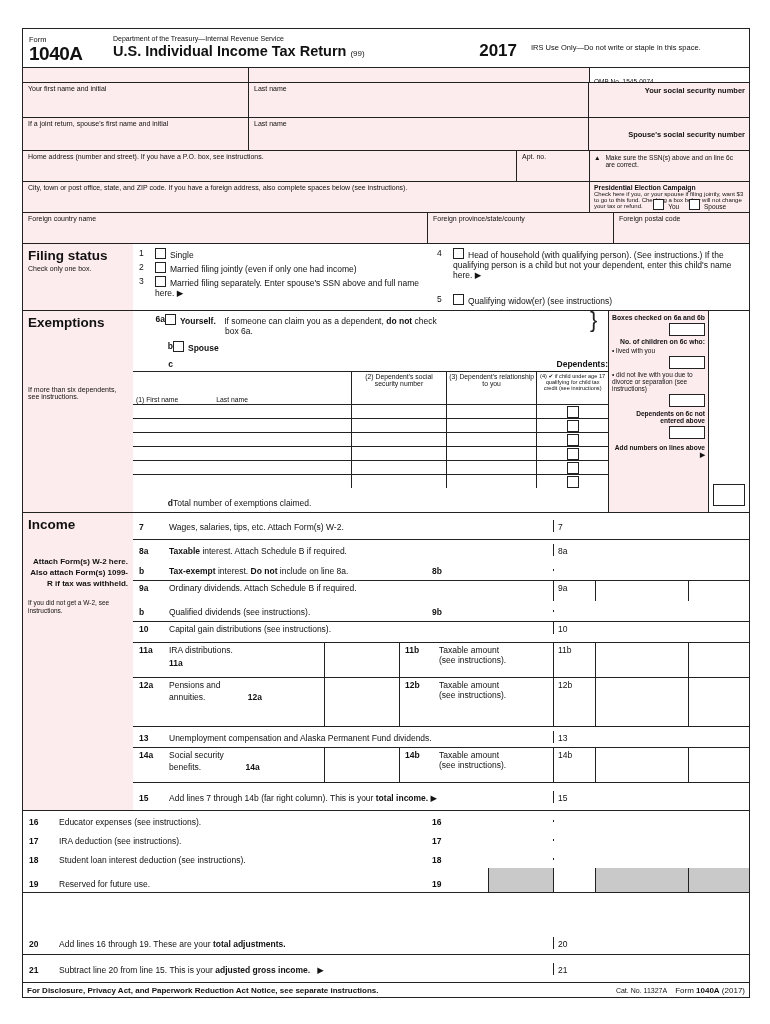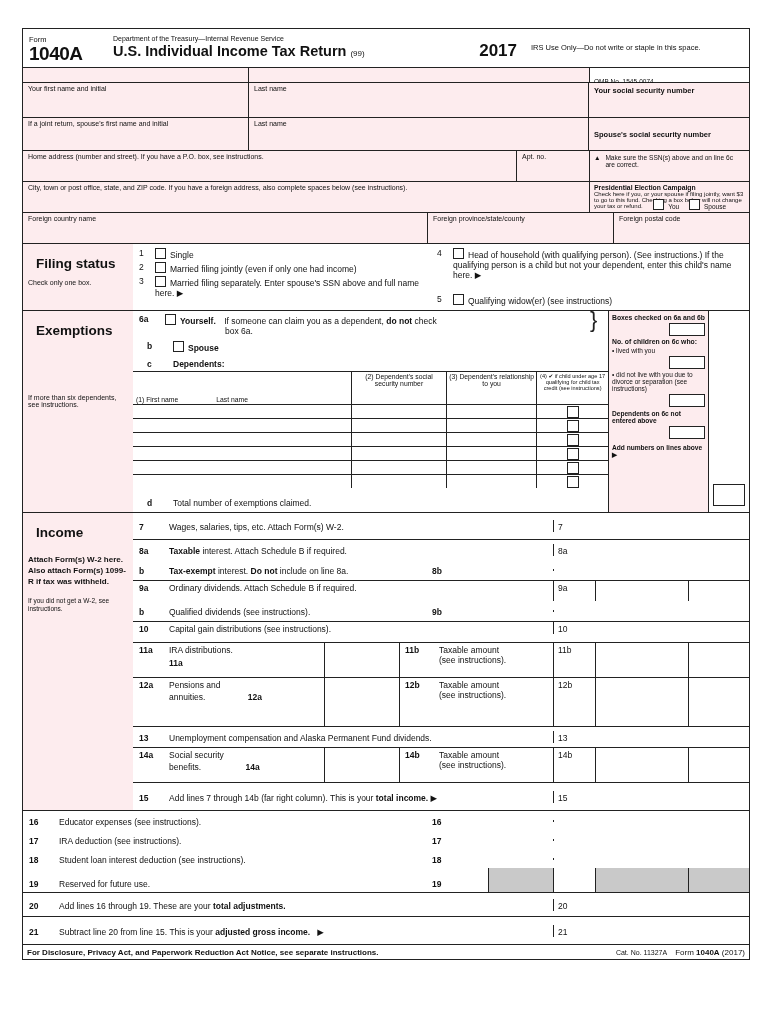--- a/index.html
+++ b/index.html
@@ -1,19 +1,19 @@
 <!DOCTYPE html>
 <html><head>
 <meta charset="utf-8">
 <style>
   html,body{margin:0;padding:0;background:#ffffff;}
   body{width:770px;height:1024px;font-family:"Liberation Sans",sans-serif;color:#111;}
   .page{position:relative;width:770px;height:1024px;box-sizing:border-box;padding:28px 22px 10px 22px;}
   .form{position:relative;width:726px;margin:0 auto;border:1px solid #222;}
-  .b{font-weight:bold;}
+  .b{font-weight:bold;text-align:right;}
   .xs{font-size:6.5px;}
   .pink{background:#fdecee;}
   .white{background:#ffffff;}
   .bb{border-bottom:1px solid #222;}
   .chk{display:inline-block;width:9px;height:9px;border:1px solid #222;background:#fff;vertical-align:-1px;margin:0 4px 0 0;}
   .chk.sq{width:10px;height:10px;}
   
   .hdr{display:flex;align-items:flex-start;}
   .hdr-left{width:88px;padding:6px 4px 2px 6px;box-sizing:border-box;}
   .hdr-left .f{font-size:7.5px;}
@@ -40,21 +40,21 @@
   .pec{width:160px;border-left:1px solid #222;background:#fdecee;padding:2px 4px;box-sizing:border-box;font-size:6px;}
   .pec b{font-size:6.8px;}
   .city-row{display:flex;border-bottom:1px solid #222;}
   .foreign-row{display:flex;border-bottom:1px solid #222;}
   .f1{flex:1;}
   .f2{width:185px;border-left:1px solid #222;}
   .f3{width:135px;border-left:1px solid #222;}
   
   .sec{display:flex;border-bottom:1px solid #222;}
   .secL{width:110px;box-sizing:border-box;padding:4px 5px 4px 5px;background:#fdecee;}
-  .secL h3{margin:8px;font-size:13.5px;font-weight:bold;}
+  .secL h3{margin:0;font-size:13.5px;font-weight:bold;}
   .secL p{margin:2px 0 0 0;font-size:7px;}
   .secR{flex:1;box-sizing:border-box;}
   
   .fs-line{display:flex;align-items:flex-start;font-size:8.5px;padding:1px 0;}
   .fs-num{width:16px;text-align:left;padding-left:4px;font-weight:normal;}
   .fs-txt{flex:1;}
   
   .ex-right{width:100px;border-left:1px solid #222;background:#fdecee;box-sizing:border-box;padding:3px 3px;font-size:6.5px;}
   .ex-right .blk{margin-bottom:2px;}
   .numbox{border:1px solid #222;background:#fff;height:11px;width:34px;margin-left:auto;}
@@ -299,21 +299,21 @@
           <div style="width:40px;border-left:1px solid #222;background:#fff;position:relative;">
             <div style="position:absolute;bottom:6px;left:4px;width:30px;height:20px;border:1px solid #222;"></div>
           </div>
         </div>
       </div>
     </div>
 
     <div class="sec">
       <div class="secL">
         <h3>Income</h3>
-        <p class="b" style="margin-top:14px;font-size:8px;line-height:11px;">Attach Form(s) W-2 here. Also attach Form(s) 1099-R if tax was withheld.</p>
+        <p class="b" style="margin-top:24px;font-size:8px;line-height:11px;">Attach Form(s) W-2 here. Also attach Form(s) 1099-R if tax was withheld.</p>
         <p style="margin-top:10px;font-size:6.5px;line-height:8px;">If you did not get a W-2, see instructions.</p>
       </div>
       <div class="secR white">
 
         <div class="ln bb" style="min-height:26px;align-items:center;">
           <div class="no">7</div>
           <div class="tx">Wages, salaries, tips, etc. Attach Form(s) W-2.</div>
           <div class="rn">7</div>
           <div class="amt"></div>
           <div class="amt2"></div>
@@ -468,21 +468,21 @@
         <div class="ln bb" style="min-height:24px;align-items:flex-end;">
           <div class="no" style="padding-bottom:3px;">19</div>
           <div class="tx" style="padding-bottom:3px;">Reserved for future use.</div>
           <div style="width:56px;font-weight:bold;font-size:8.5px;padding-bottom:3px;">19</div>
           <div class="grey" style="width:64px;border-left:1px solid #222;align-self:stretch;"></div>
           <div class="rn" style="border-left:1px solid #222;align-self:stretch;"></div>
           <div class="amt grey" style="align-self:stretch;"></div>
           <div class="amt2 grey" style="align-self:stretch;"></div>
         </div>
 
-        <div class="ln bb" style="min-height:23px;align-items:center;">
+        <div class="ln bb" style="min-height:23px;align-items:center;margin-top:38px;">
           <div class="no">20</div>
           <div class="tx">Add lines 16 through 19. These are your <b>total adjustments.</b></div>
           <div class="rn">20</div>
           <div class="amt"></div>
           <div class="amt2"></div>
         </div>
 
         <div class="ln" style="min-height:27px;align-items:center;">
           <div class="no">21</div>
           <div class="tx">Subtract line 20 from line 15. This is your <b>adjusted gross income.</b> &nbsp;&nbsp;▶</div>

